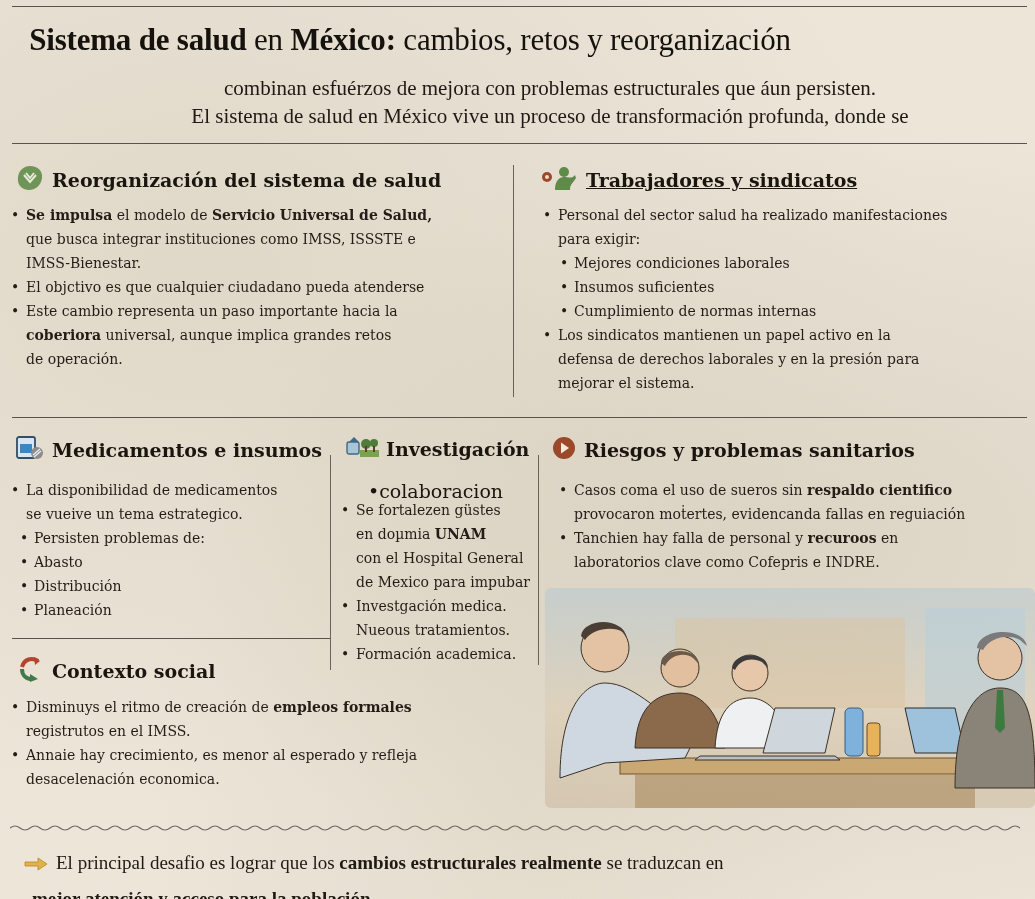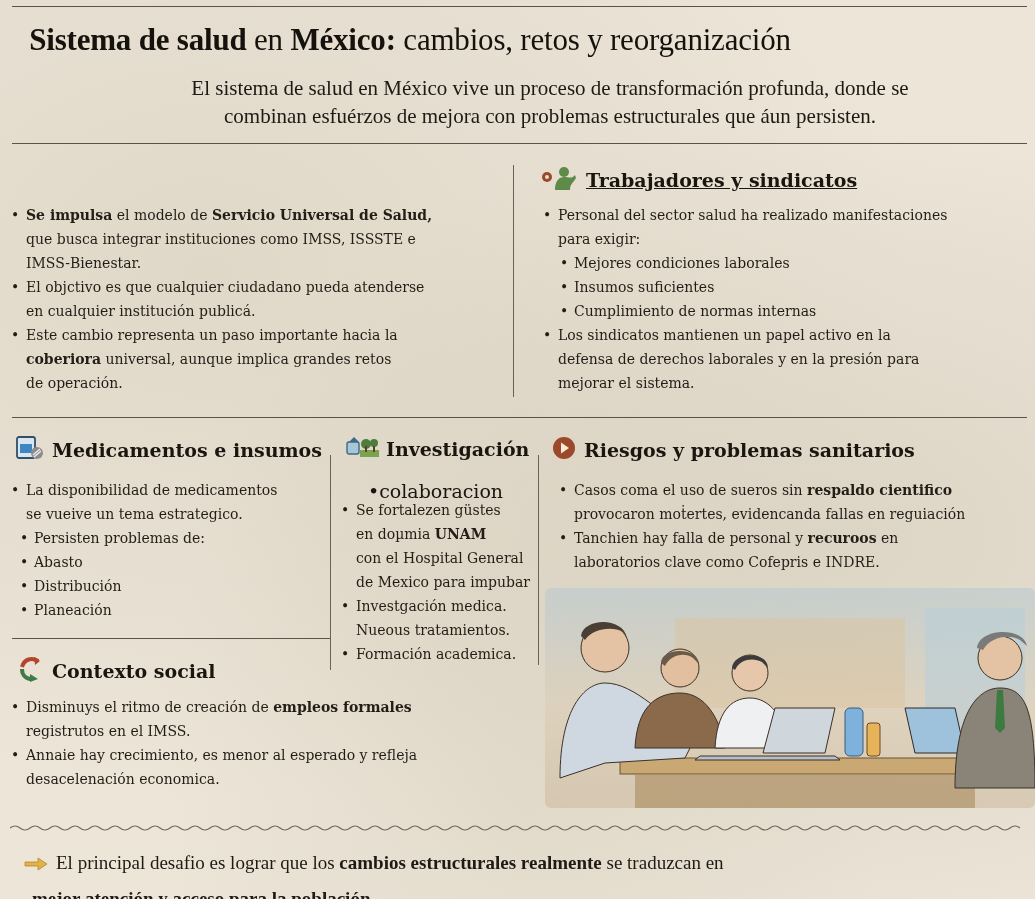--- a/index.html
+++ b/index.html
@@ -62,32 +62,40 @@
 <body>
 
 <div class="page">
 
   <div class="rule" style="top:6px;"></div>
 
   <div class="title">
     <b>Sistema de salud</b><span> en </span><b>México:</b><span> cambios, retos y reorganización</span>
   </div>
   <div class="subtitle">
+    <div>combinan esfuérzos de mejora con problemas estructurales que áun persisten.</div>
     <div>El sistema de salud en México vive un proceso de transformación profunda, donde se</div>
-    <div>combinan esfuérzos de mejora con problemas estructurales que áun persisten.</div>
   </div>
 
   <div class="rule" style="top:143px;"></div>
 
+  <div class="section-head" style="left:16px; top:165px;">
+    <span class="icon">
+      <svg width="28" height="26" viewBox="0 0 28 26">
+          <path d="M14 1 C22 1 27 6 26 13 C25 21 19 25 13 25 C6 25 1 20 2 12 C3 5 8 1 14 1Z" fill="#6f9457"></path>
+          <path d="M8 10 L14 17 L20 10 M10 8 L14 13 L18 8" stroke="#e6ecd9" stroke-width="2" fill="none"></path>
+        </svg>
+    </span>
+    <span>Reorganización del sistema de salud</span>
+  </div>
   <ul class="b" style="left:8px; top:203px; width:510px;">
     <li><span class="bold">Se impulsa</span><span> el modelo de </span><span class="bold">Servicio Universal de Salud,</span></li>
     <li class="cont">que busca integrar instituciones como IMSS, ISSSTE e</li>
     <li class="cont">IMSS-Bienestar.</li>
     <li>El objctivo es que cualquier ciudadano pueda atenderse</li>
-    <li class="cont">en cualquier institución publicá.</li>
     <li>Este cambio representa un paso importante hacia la</li>
     <li class="cont"><span class="bold">coberiora</span><span> universal, aunque implica grandes retos</span></li>
     <li class="cont">de operación.</li>
   </ul>
 
   <div class="vrule" style="left:513px; top:165px; height:232px;"></div>
 
   <div class="section-head" style="left:540px; top:165px;text-decoration:underline;">
     <span class="icon">
       <svg width="38" height="26" viewBox="0 0 38 26">

